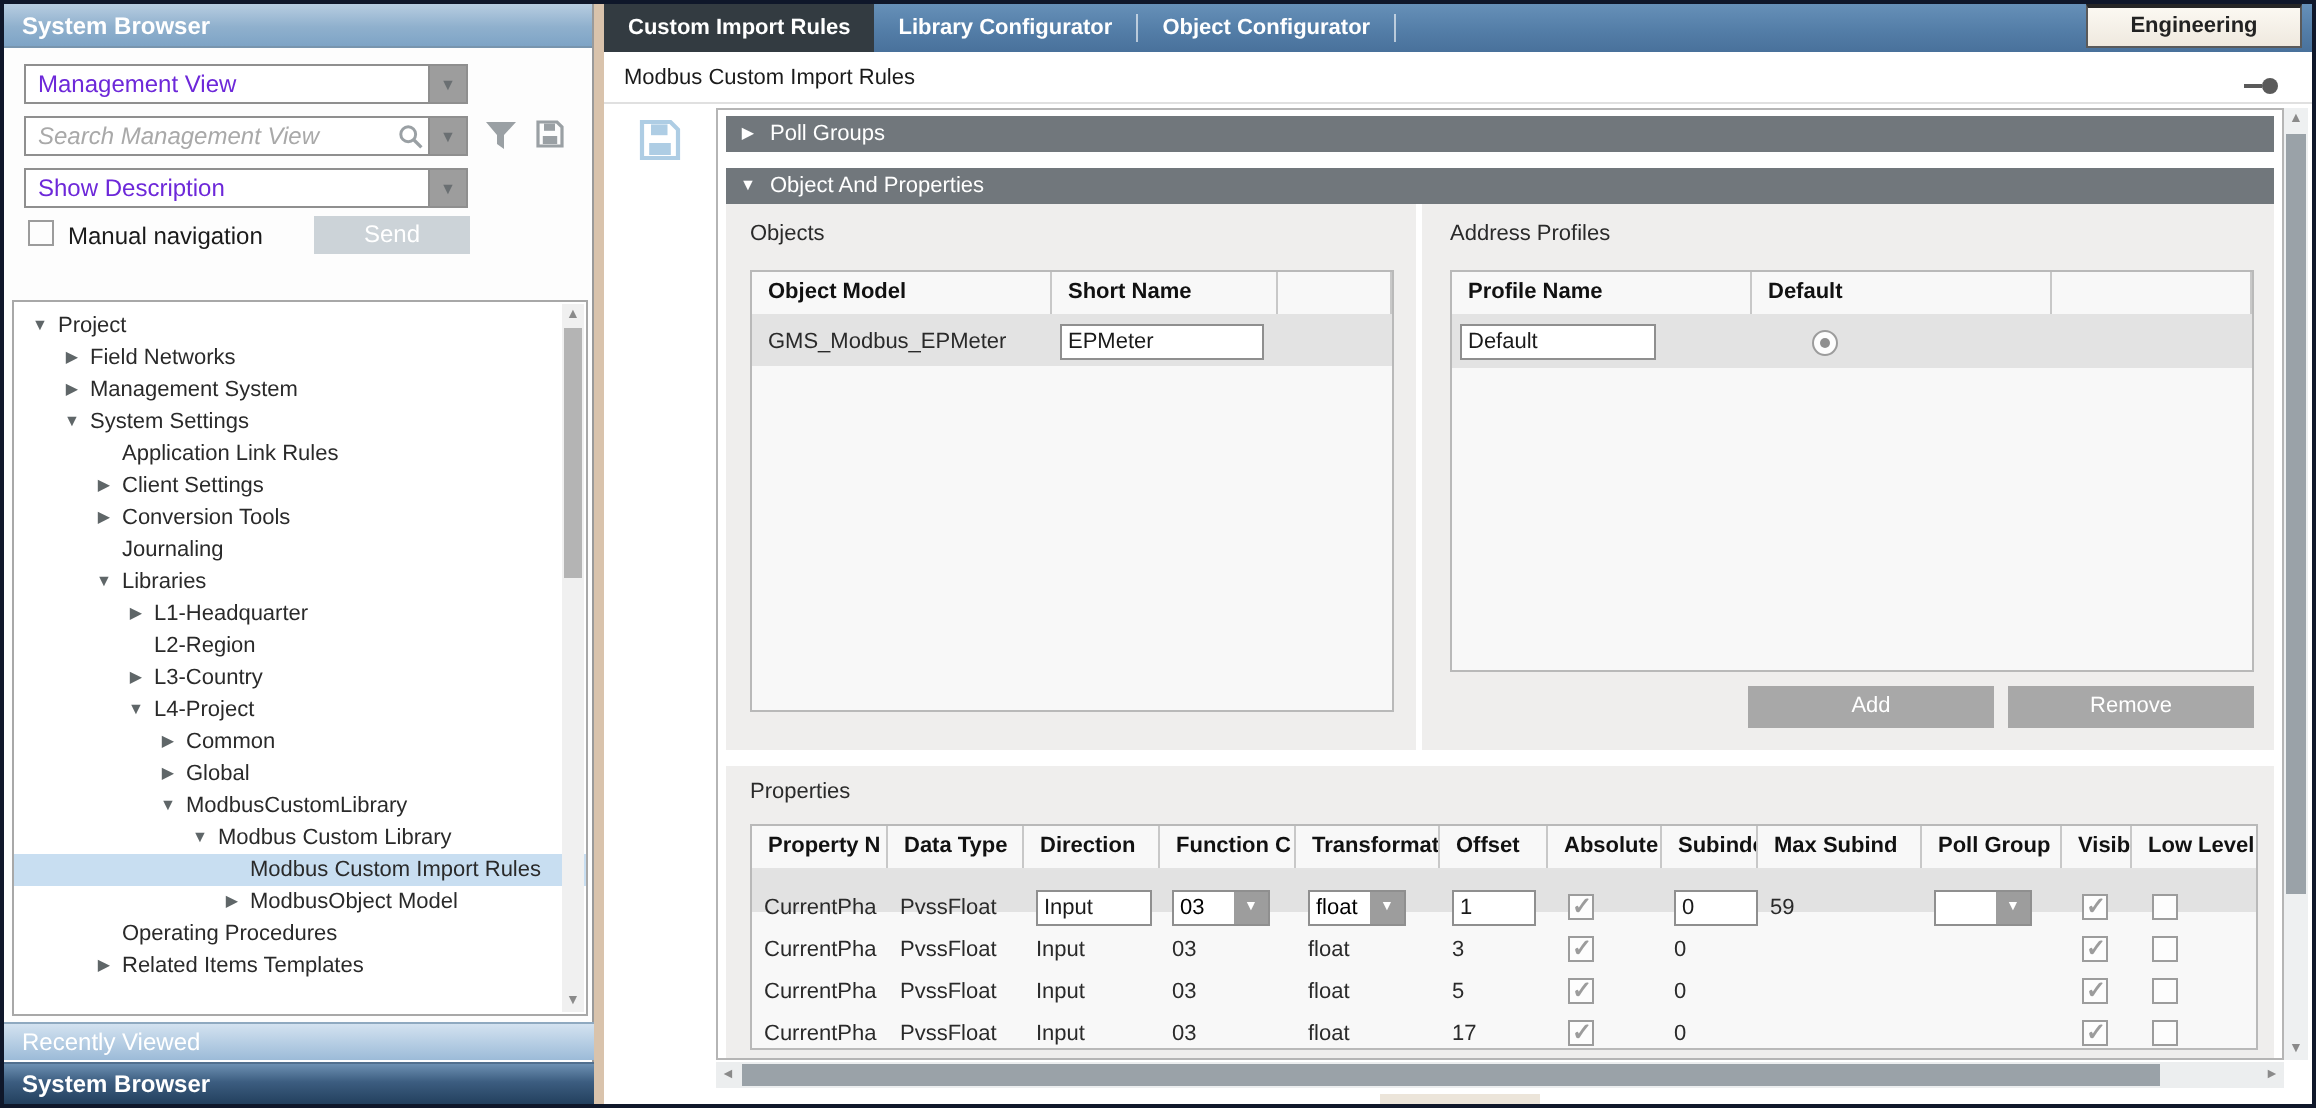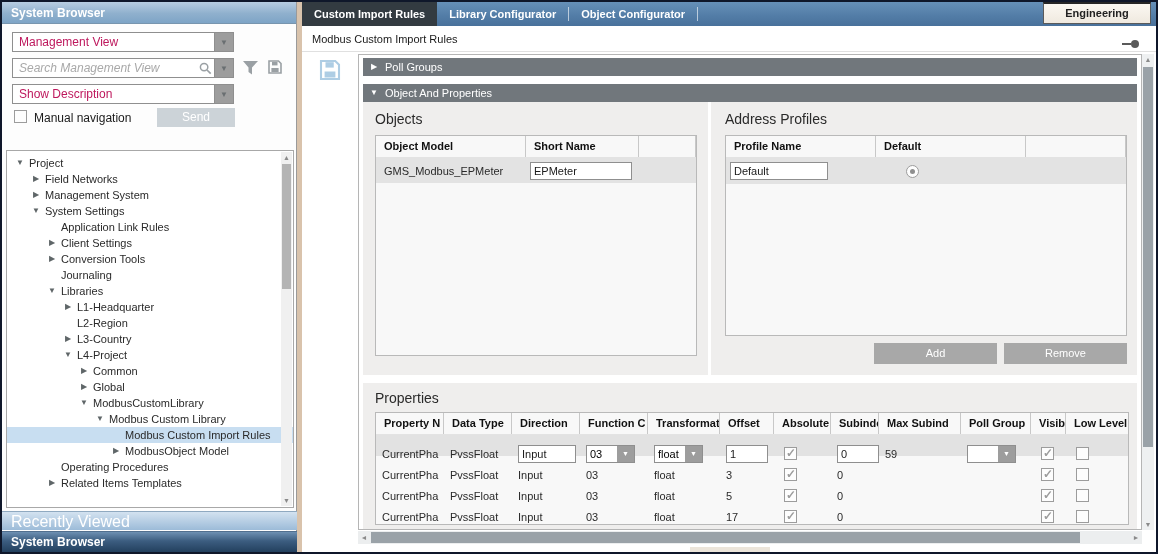--- a/index.html
+++ b/index.html
@@ -7,21 +7,21 @@
   .window { position: relative; width: 1158px; height: 554px; border: 2px solid #0f172a;
             background: #d9c3ac; overflow: hidden; }
 
   
   .sidebar { position: absolute; left: 0; top: 0; width: 295px; height: 550px;
              background: #fdfdfd; border-right: 1px solid #9a9a9a; }
   .sb-header { height: 22px; background: linear-gradient(180deg,#b7cde1 0%,#8fb0cd 55%,#7ea4c6 100%);
                color: #fff; font-weight: bold; font-size: 12px; line-height: 22px; padding-left: 9px;
                border-bottom: 1px solid #7895ae; }
   .dd { position: absolute; display: flex; width: 222px; height: 20px; border: 1px solid #8f8f8f; background: #fff; }
-  .dd .val { flex: 1; font-size: 12px; line-height: 18px; padding: 0 6px; color: #be185d;
+  .dd .val { flex: 1; font-size: 12px; line-height: 18px; padding: 0 6px; color: #6d28d9;
              white-space: nowrap; overflow: hidden; }
   .arrow-btn { width: 19px; height: 100%; background: #9d9d9d; color: #6a6f72; font-size: 8px;
                display: flex; align-items: center; justify-content: center; border-left: 1px solid #8f8f8f; }
   .search-wrap { position: absolute; display: flex; width: 222px; height: 20px; border: 1px solid #8f8f8f; background: #fff; }
   .search-wrap input { flex: 1; border: 0; outline: none; font-size: 12px; padding: 0 4px 0 6px;
                        font-family: "Liberation Sans", sans-serif; color: #333; min-width: 0; }
   .search-wrap input::placeholder { font-style: italic; color: #a9a9a9; }
   .mini-icon { display: flex; align-items: center; justify-content: center; }
   .cb { width: 13px; height: 13px; background: #fdfdfd; border: 1px solid #9c9c9c; position: relative; flex: none; }
   .cb.checked::after { content: "\2713"; position: absolute; left: 1px; top: -2px; font-size: 12px;
@@ -33,21 +33,21 @@
               border: 1px solid #a8a8a8; background: #fff; overflow: hidden; padding-top: 4px; }
   .tree-row { height: 16px; line-height: 16px; display: flex; align-items: center; font-size: 11px;
               color: #2a2a2a; white-space: nowrap; }
   .tree-row.selected { background: #c8def1; }
   .tw { width: 14px; flex: none; color: #5f6668; font-size: 8px; text-align: center; }
   .tl { padding-left: 2px; }
   .tree-scroll { position: absolute; right: 1px; top: 1px; width: 11px; height: 354px; background: #f0f0f0; }
   .tree-scroll .thumb { position: absolute; left: 1px; width: 9px; top: 12px; height: 125px; background: #b4b4b4; }
   .scroll-ar { position: absolute; left: 0; width: 11px; height: 11px; font-size: 7px; color: #8a8a8a;
                display: flex; align-items: center; justify-content: center; }
-  .rv-bar { position: absolute; left: 0; top: 509px; width: 295px; height: 19px; color: #fff; font-size: 16px;
+  .rv-bar { position: absolute; left: 0; top: 509px; width: 295px; height: 19px; color: #fff; font-size: 12px;
             line-height: 19px; padding-left: 9px; background: linear-gradient(180deg,#d3e2f0,#9cbbd8);
             border-top: 1px solid #8fa9c0; }
   .sbb-bar { position: absolute; left: 0; top: 529px; width: 295px; height: 21px; color: #fff; font-size: 12px;
              font-weight: bold; line-height: 21px; padding-left: 9px;
              background: linear-gradient(180deg,#6d90b2 0%,#3c5d80 45%,#23405e 100%); border-top: 1px solid #516f8e; }
 
   
   .rpanel { position: absolute; left: 300px; top: 0; width: 854px; height: 550px; background: #fff; padding-left: 44px; }
   .tab-bar { position: absolute; left: 0; top: 0; width: 854px; height: 24px;
              background: linear-gradient(180deg,#6690b8 0%,#527ca6 60%,#49719b 100%); display: flex; }
@@ -62,21 +62,21 @@
   .crumb-row .bc { position: absolute; left: 10px; top: 7px; font-size: 11px; color: #1a1a1a; }
   .pin { position: absolute; right: 16px; top: 9px; }
   .save-strip-icon { position: absolute; left: 16px; top: 56px; }
 
   .content-panel { position: absolute; left: 56px; top: 52px; width: 784px; height: 476px;
                    border: 1px solid #b5b5b5; background: #fff; }
   .sec-bar { position: absolute; left: 4px; right: 4px; height: 18px; background: #71777c; color: #fff;
              font-size: 11px; line-height: 18px; display: flex; align-items: center; }
   .sec-bar .ar { width: 22px; text-align: center; font-size: 8px; }
   .gray-body { position: absolute; left: 4px; right: 4px; background: #efeeed; }
-  .sec-label { position: absolute; font-size: 14px; color: #2a2a2a; }
+  .sec-label { position: absolute; font-size: 11px; color: #2a2a2a; }
 
   .gtable { position: absolute; background: #f8f8f8; border: 1px solid #b9b9b9; overflow: hidden; }
   .ghead { display: flex; height: 22px; border-bottom: 1px solid #e3e3e3; }
   .gh { font-size: 11px; font-weight: bold; color: #111; line-height: 21px; padding-left: 8px;
         border-right: 1px solid #c8c8c8; white-space: nowrap; overflow: hidden; flex: none; }
   .grow { display: flex; align-items: center; background: #e3e3e3; }
   .gcell { flex: none; font-size: 11px; color: #2a2a2a; padding-left: 8px; white-space: nowrap; overflow: hidden; }
   .tin { height: 18px; border: 1px solid #8f8f8f; font-size: 11px; padding: 0 3px;
          font-family: "Liberation Sans", sans-serif; color: #1a1a1a; }
   .radio { width: 13px; height: 13px; border: 1px solid #9c9c9c; border-radius: 50%; background: #fdfdfd;

